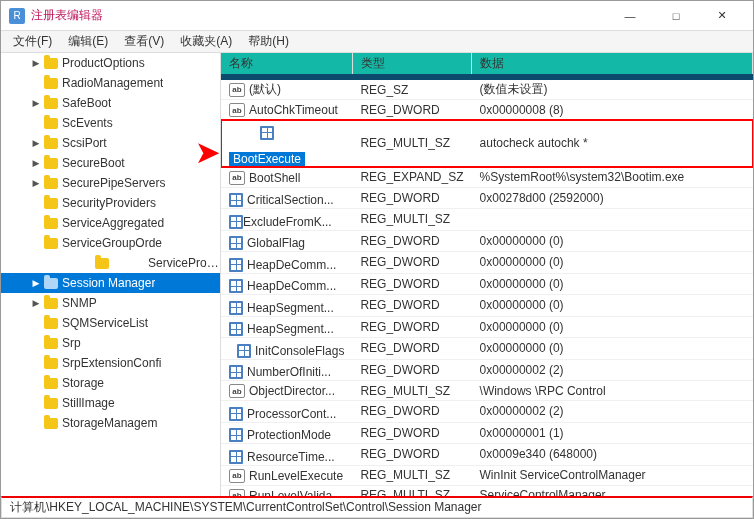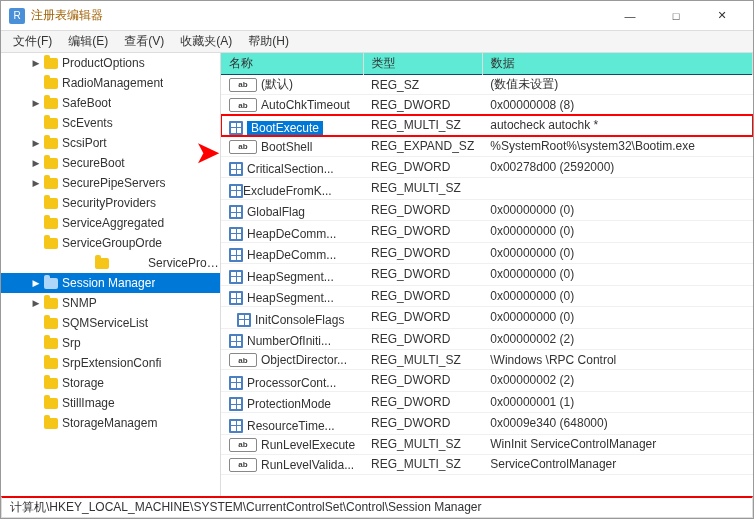--- a/index.html
+++ b/index.html
@@ -39,21 +39,21 @@
       background: #4a90d9;
       border-radius: 2px;
       display: flex;
       align-items: center;
       justify-content: center;
       color: white;
       font-size: 10px;
     }
     .title-text {
       font-size: 12px;
-      color: #a16207;
+      color: #be185d;
       text-align: center;
     }
     .title-controls {
       display: flex;
       gap: 0;
     }
     .title-btn {
       width: 46px;
       height: 30px;
       border: none;
@@ -156,22 +156,22 @@
       overflow-y: auto;
       overflow-x: auto;
       background: #fff;
     }
     table {
       width: 100%;
       border-collapse: collapse;
       font-size: 12px;
     }
     thead tr {
-      background: #5eead4;
-      border-bottom: 1px solid #0c4a6e;
+      background: #14b8a6;
+      border-bottom: 6px solid #0c4a6e;
       position: sticky;
       top: 0;
       z-index: 2;
     }
     th {
       text-align: left;
       padding: 2px 8px;
       font-weight: normal;
       border-right: 1px solid #ddd;
       height: 20px;
@@ -181,21 +181,21 @@
     td {
       padding: 1px 8px;
       height: 20px;
       border-bottom: 1px solid #f0f0f0;
       white-space: nowrap;
       overflow: hidden;
       text-overflow: ellipsis;
       color: #333;
     }
     .reg-icon {
-      width: 28px;
+      width: 16px;
       height: 14px;
       display: inline-flex;
       align-items: center;
       justify-content: center;
       font-size: 9px;
       font-weight: bold;
       border-radius: 2px;
       flex-shrink: 0;
     }
     .reg-ab {
@@ -400,21 +400,21 @@
             </tr>
             <tr>
               <td style="width: 130px;"><span style="display: inline-flex; align-items: center; gap: 4px;">
                   <span class="reg-icon reg-ab">ab</span>
                   <span>AutoChkTimeout</span>
                 </span></td>
               <td style="width: 110px;">REG_DWORD</td>
               <td style="width: 300px;">0x00000008 (8)</td>
             </tr>
             <tr style="outline: red solid 2px; outline-offset: -1px; position: relative; z-index: 1;">
-              <td style="width: 130px;"><span style="display: inline-flex; align-items: center; gap: 4px;">
+              <td style="width: 130px;"><span style="display: inline-flex; align-items: center; gap: 12px; flex-direction: column;">
                   <span style="display: inline-grid; grid-template-columns: 1fr 1fr; gap: 1px; width: 14px; height: 14px; background: rgb(74, 127, 193); padding: 2px; border-radius: 1px;">
                     <span style="background: white; display: block;"></span>
                     <span style="background: white; display: block;"></span>
                     <span style="background: white; display: block;"></span>
                     <span style="background: white; display: block;"></span>
                   </span>
                   <span style="background: rgb(0, 120, 215); color: white; padding: 0px 4px;">BootExecute</span>
                 </span></td>
               <td style="width: 110px;">REG_MULTI_SZ</td>
               <td style="width: 300px;">autocheck autochk *</td>

